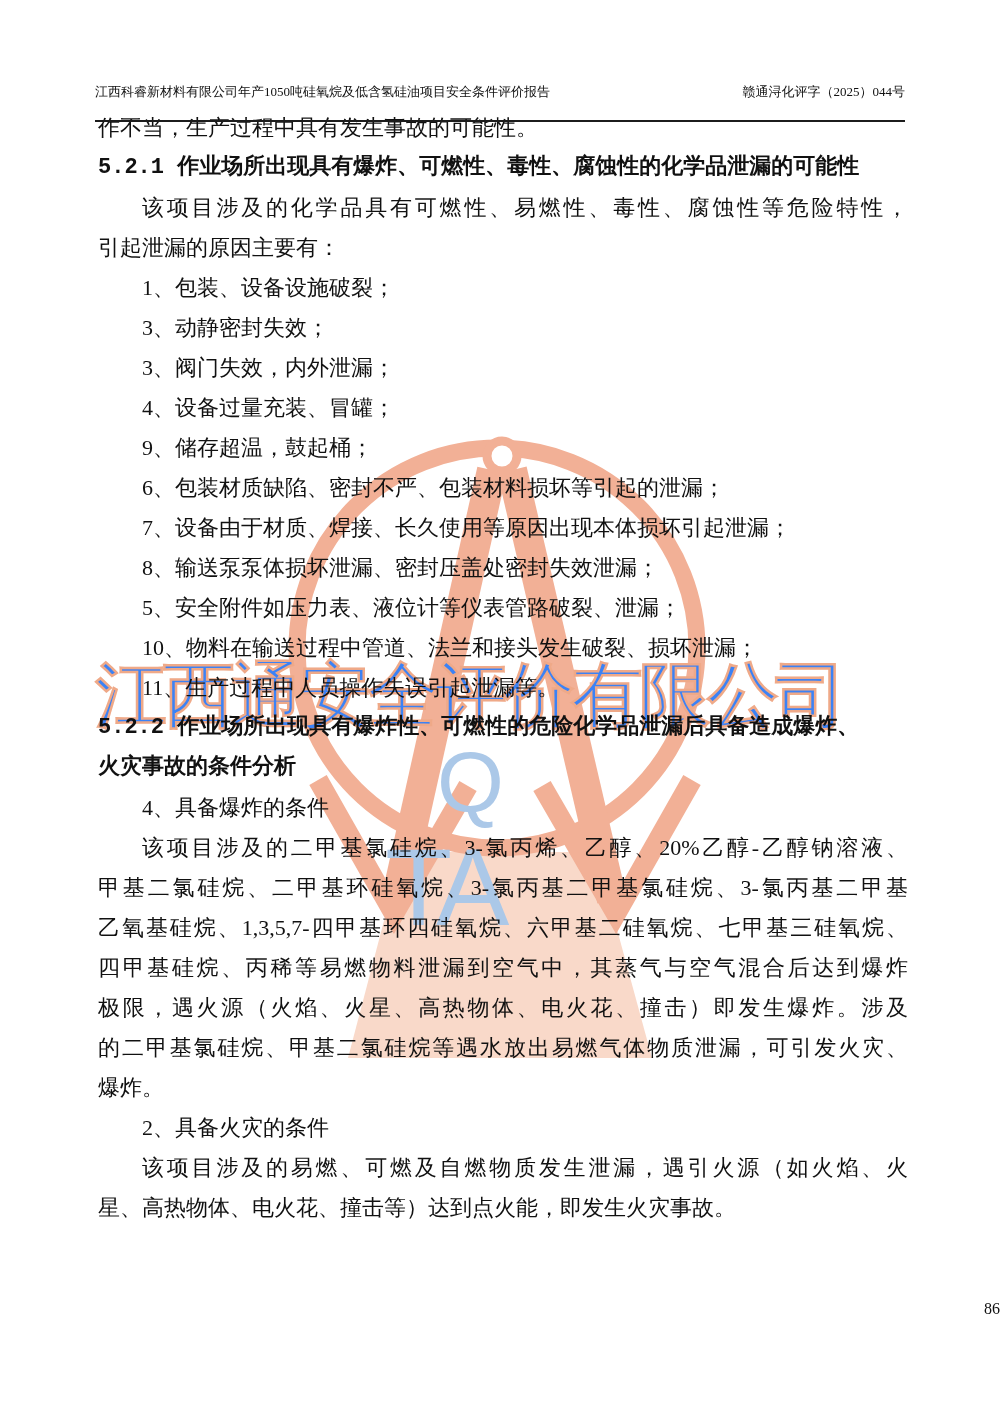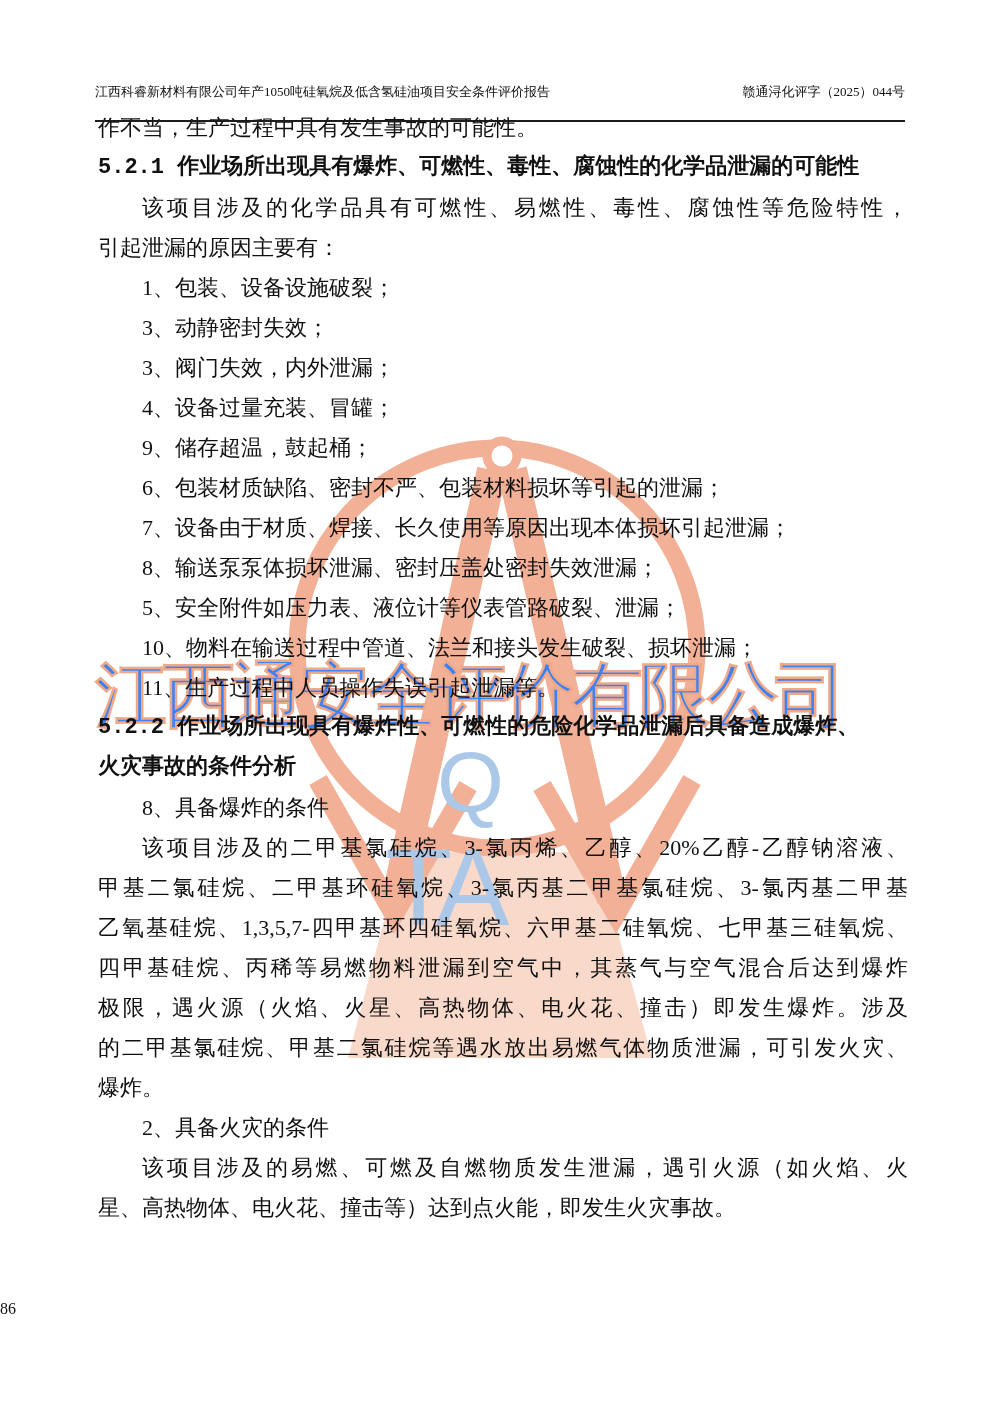--- a/index.html
+++ b/index.html
@@ -46,21 +46,21 @@
   .line.h {
     font-family:Liberation Mono, monospace;
     font-weight:bold;
   }
   .line.indent { padding-left:44px; }
   .line.j { text-align:justify; text-align-last:justify; }
 
   
   .footer {
     position:absolute; top:1300px; left:0; width:100%;
-    text-align:left; font-size:16px; z-index:3;
+    text-align:right; font-size:16px; z-index:3;
   }
 </style>
 </head>
 <body>
 
 <div class="page">
 
   <div class="wm-layer">
     <svg class="wm-logo" width="1000" height="1414" viewBox="0 0 1000 1414">
       <polygon points="402,852 596,852 652,1058 348,1058" fill="#f9d9c9"></polygon>
@@ -92,21 +92,21 @@
       <div class="line p indent">4、设备过量充装、冒罐；</div>
       <div class="line p indent">9、储存超温，鼓起桶；</div>
       <div class="line p indent">6、包装材质缺陷、密封不严、包装材料损坏等引起的泄漏；</div>
       <div class="line p indent">7、设备由于材质、焊接、长久使用等原因出现本体损坏引起泄漏；</div>
       <div class="line p indent">8、输送泵泵体损坏泄漏、密封压盖处密封失效泄漏；</div>
       <div class="line p indent">5、安全附件如压力表、液位计等仪表管路破裂、泄漏；</div>
       <div class="line p indent">10、物料在输送过程中管道、法兰和接头发生破裂、损坏泄漏；</div>
       <div class="line p indent">11、生产过程中人员操作失误引起泄漏等。</div>
       <div class="line h">5.2.2 作业场所出现具有爆炸性、可燃性的危险化学品泄漏后具备造成爆炸、</div>
       <div class="line h">火灾事故的条件分析</div>
-      <div class="line p indent">8、具备爆炸的条件</div>
+      <div class="line p indent">4、具备爆炸的条件</div>
       <div class="line p indent j">该项目涉及的二甲基氯硅烷、3-氯丙烯、乙醇、20%乙醇-乙醇钠溶液、</div>
       <div class="line p j">甲基二氯硅烷、二甲基环硅氧烷、3-氯丙基二甲基氯硅烷、3-氯丙基二甲基</div>
       <div class="line p j">乙氧基硅烷、1,3,5,7-四甲基环四硅氧烷、六甲基二硅氧烷、七甲基三硅氧烷、</div>
       <div class="line p j">四甲基硅烷、丙稀等易燃物料泄漏到空气中，其蒸气与空气混合后达到爆炸</div>
       <div class="line p j">极限，遇火源（火焰、火星、高热物体、电火花、撞击）即发生爆炸。涉及</div>
       <div class="line p j">的二甲基氯硅烷、甲基二氯硅烷等遇水放出易燃气体物质泄漏，可引发火灾、</div>
       <div class="line p">爆炸。</div>
       <div class="line p indent">2、具备火灾的条件</div>
       <div class="line p indent j">该项目涉及的易燃、可燃及自燃物质发生泄漏，遇引火源（如火焰、火</div>
       <div class="line p">星、高热物体、电火花、撞击等）达到点火能，即发生火灾事故。</div>

